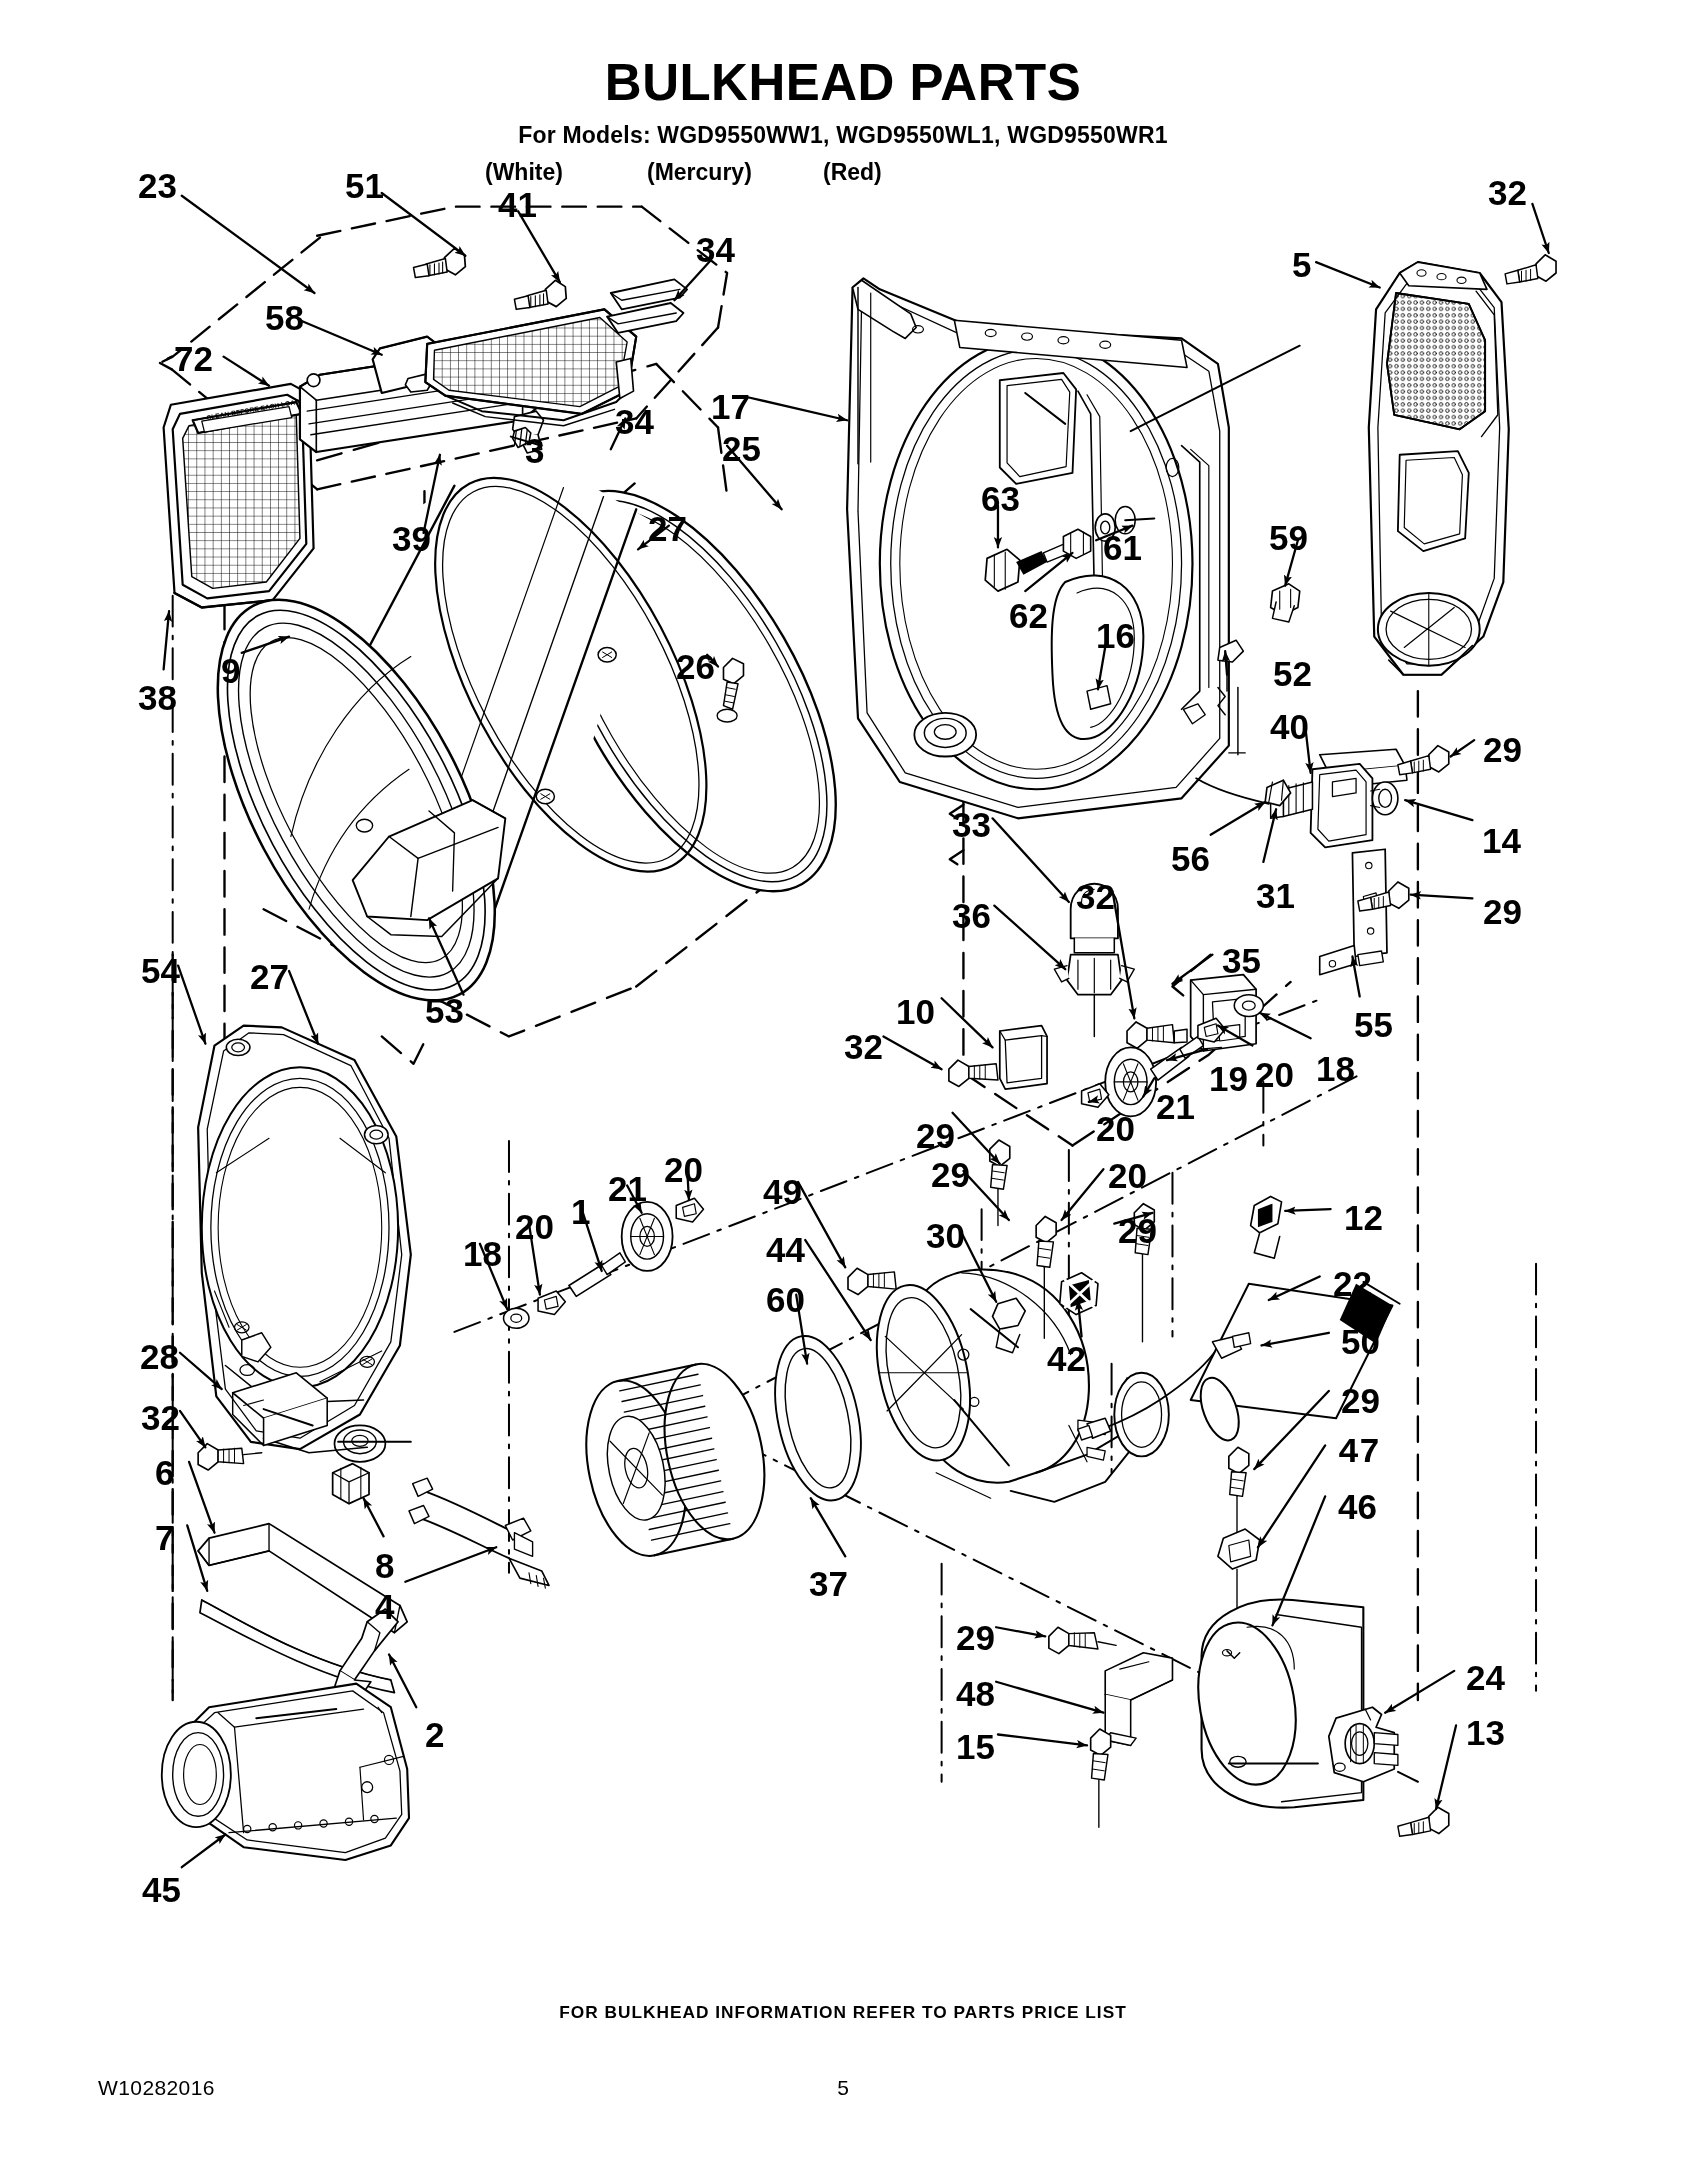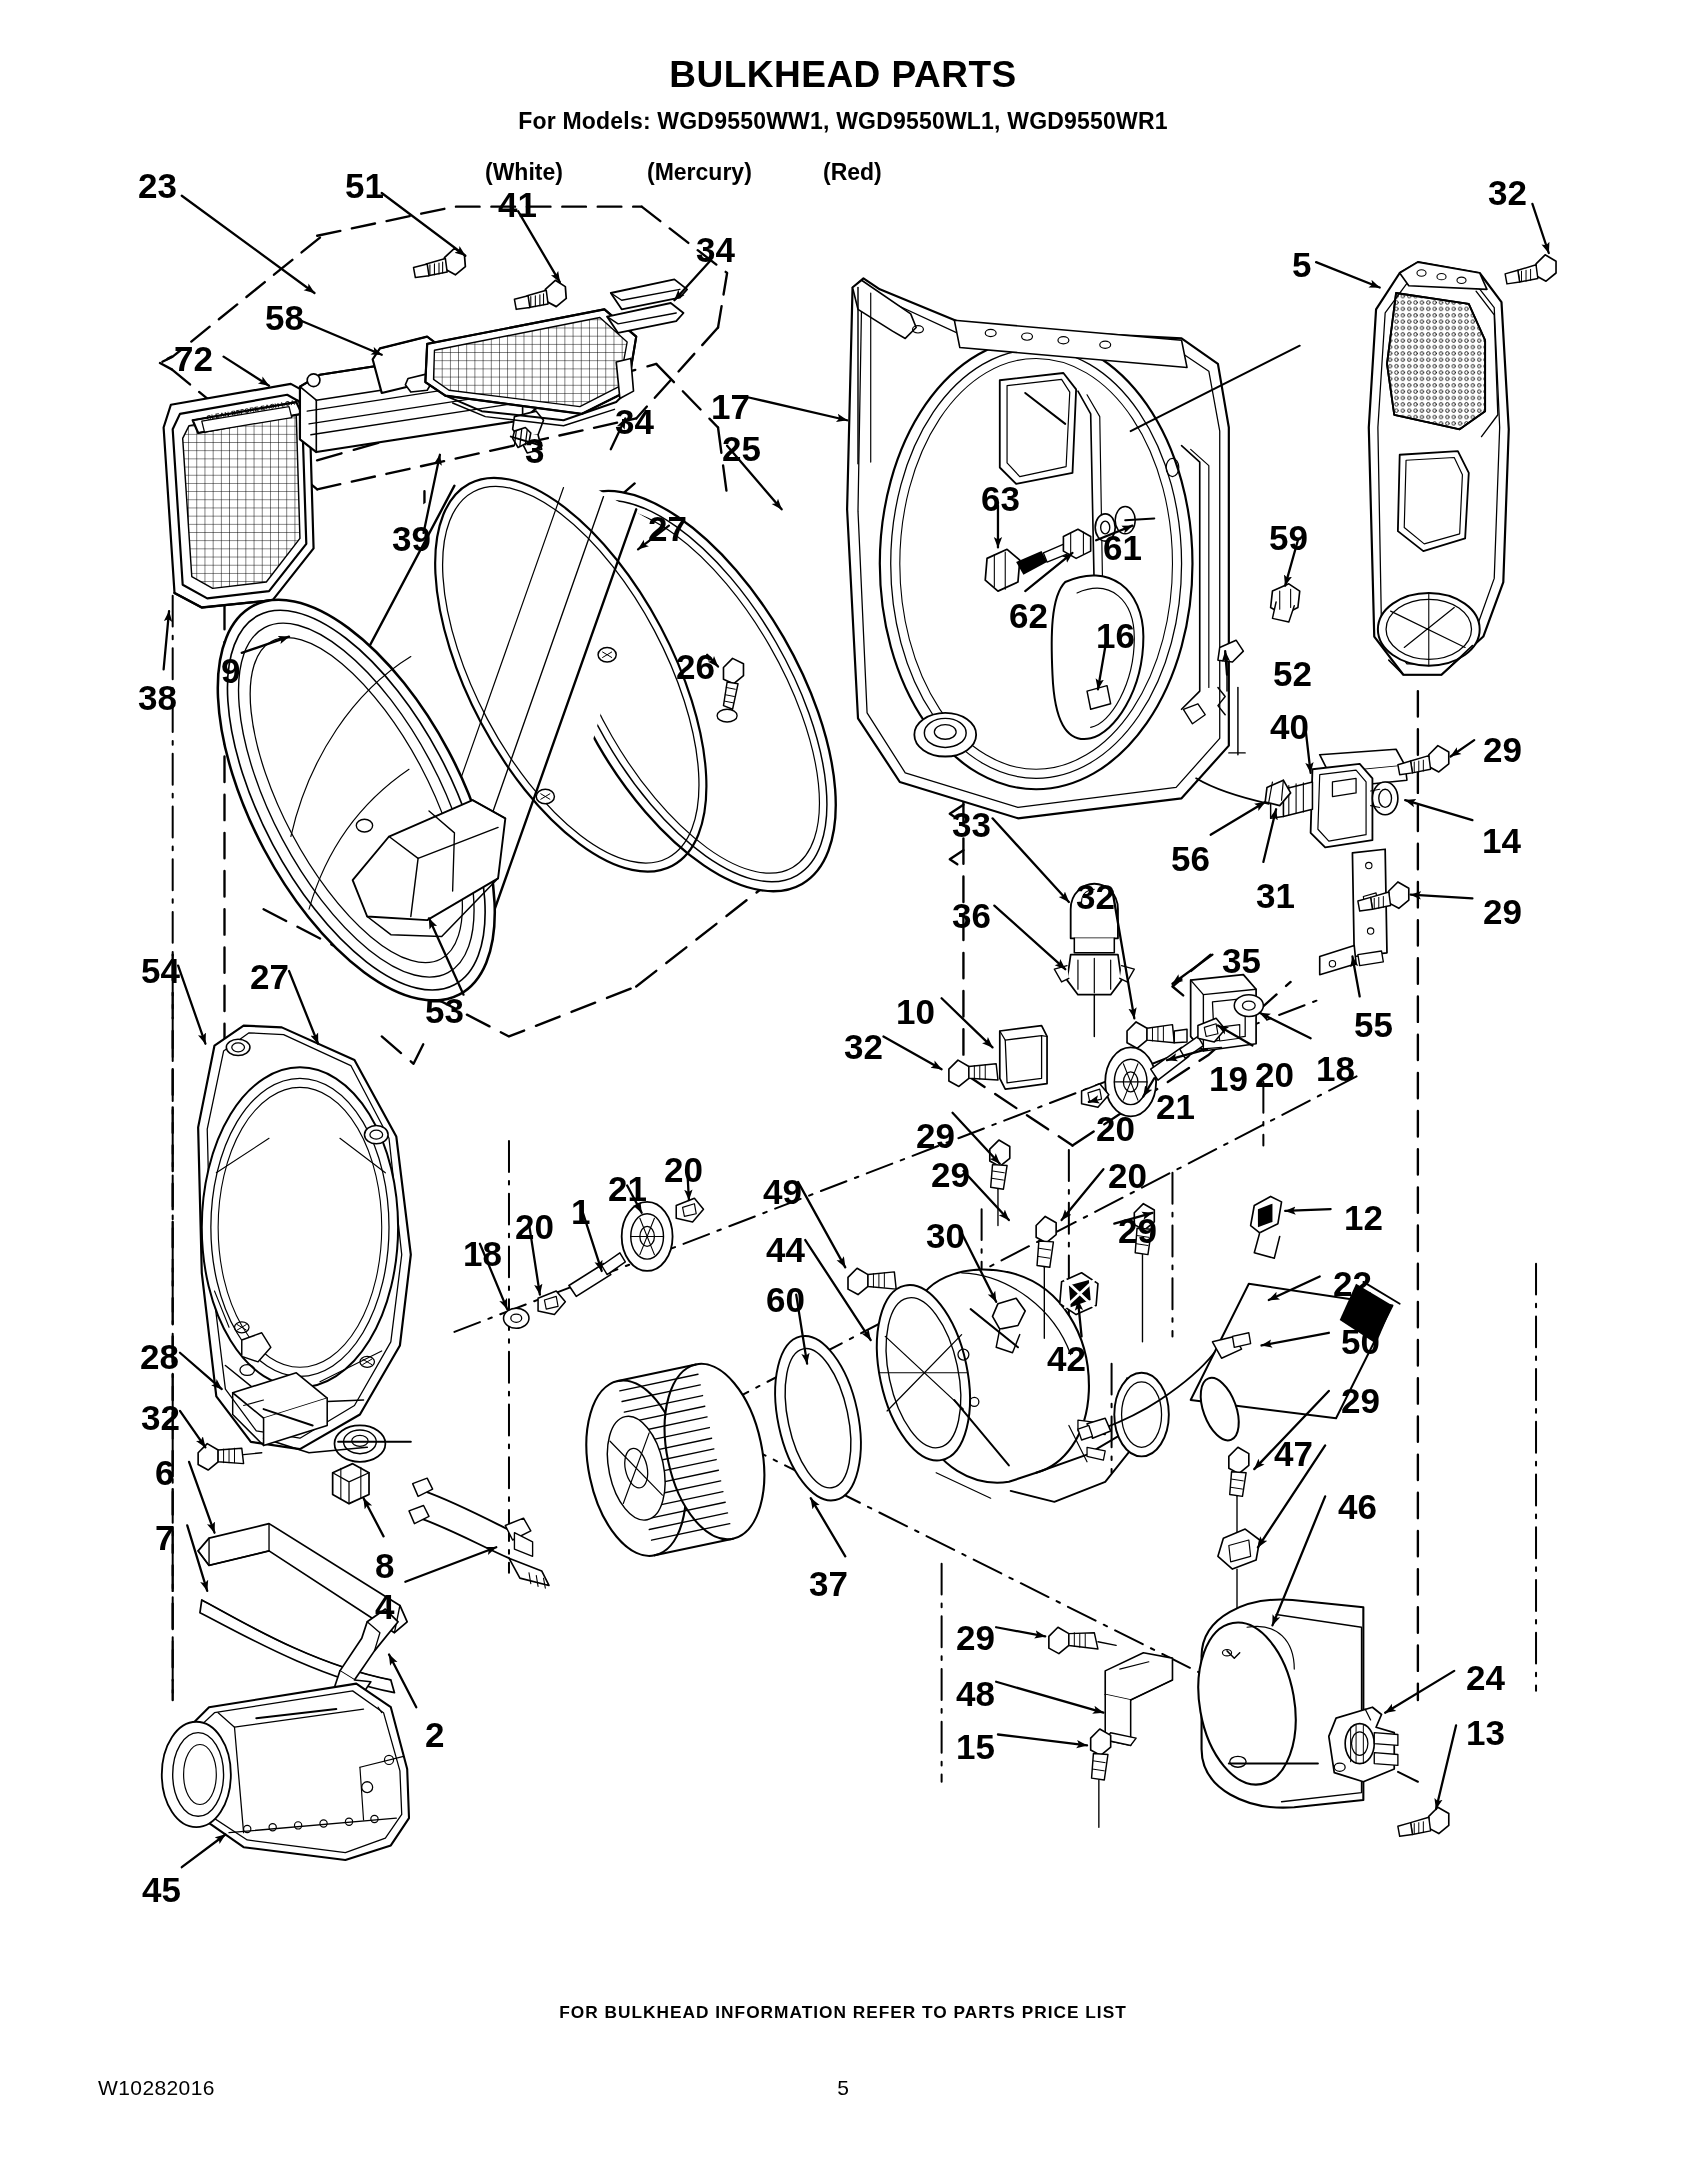--- a/index.html
+++ b/index.html
@@ -21,21 +21,21 @@
   }
   
   #header {
     position: absolute;
     top: 56px;
     left: 0;
     width: 1686px;
     text-align: center;
   }
   #doc-title {
-    font-size: 37px;
+    font-size: 51px;
     font-weight: bold;
     letter-spacing: 0.5px;
     line-height: 1.05;
     margin: 0;
   }
   #doc-models {
     font-size: 23px;
     font-weight: bold;
     margin-top: 12.7px;
     letter-spacing: 0.2px;
@@ -1048,21 +1048,21 @@
       <div class="callout" style="left: 140px; top: 1339px;">28</div>
       <div class="callout" style="left: 141px; top: 1400px;">32</div>
       <div class="callout" style="left: 155px; top: 1455px;">6</div>
       <div class="callout" style="left: 155px; top: 1520px;">7</div>
       <div class="callout" style="left: 375px; top: 1548px;">8</div>
       <div class="callout" style="left: 375px; top: 1589px;">4</div>
       <div class="callout" style="left: 425px; top: 1717px;">2</div>
       <div class="callout" style="left: 142px; top: 1872px;">45</div>
       <div class="callout" style="left: 1341px; top: 1324px;">50</div>
       <div class="callout" style="left: 1341px; top: 1383px;">29</div>
-      <div class="callout" style="left: 1274px; top: 1436px;">47</div>
+      <div class="callout" style="left: 1338px; top: 1436px; font-family: Liberation Mono, monospace;">47</div>
       <div class="callout" style="left: 1338px; top: 1489px;">46</div>
       <div class="callout" style="left: 956px; top: 1620px;">29</div>
       <div class="callout" style="left: 956px; top: 1676px;">48</div>
       <div class="callout" style="left: 956px; top: 1729px;">15</div>
       <div class="callout" style="left: 1466px; top: 1660px;">24</div>
       <div class="callout" style="left: 1466px; top: 1715px;">13</div>
     </div>
 
   <div id="footer-note">FOR BULKHEAD INFORMATION REFER TO PARTS PRICE LIST</div>
   <div id="footer-docnum">W10282016</div>

